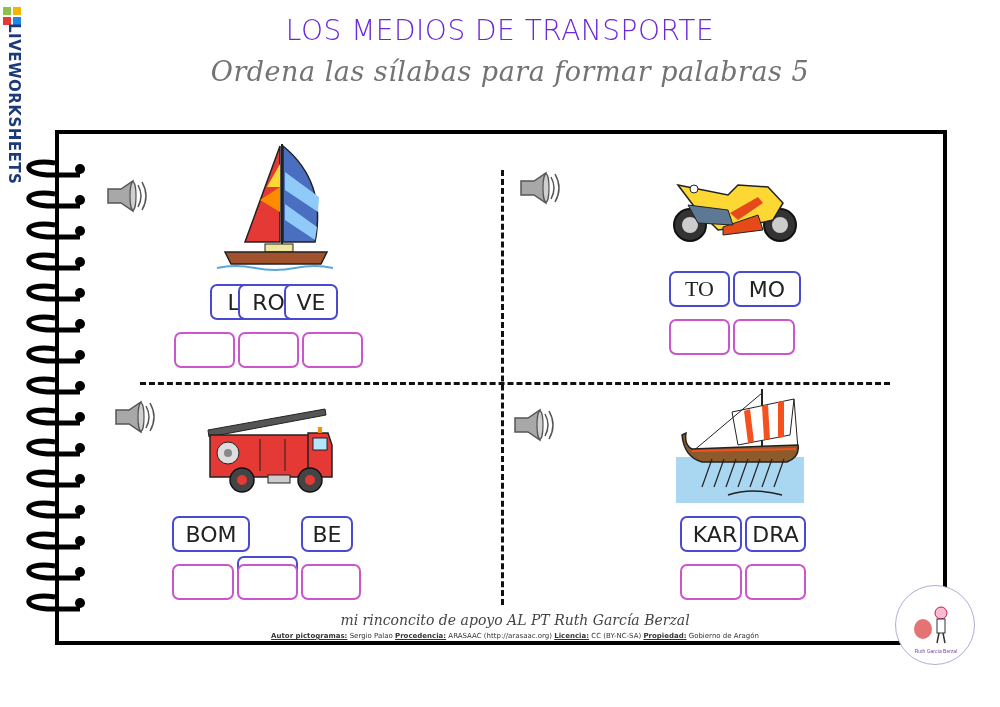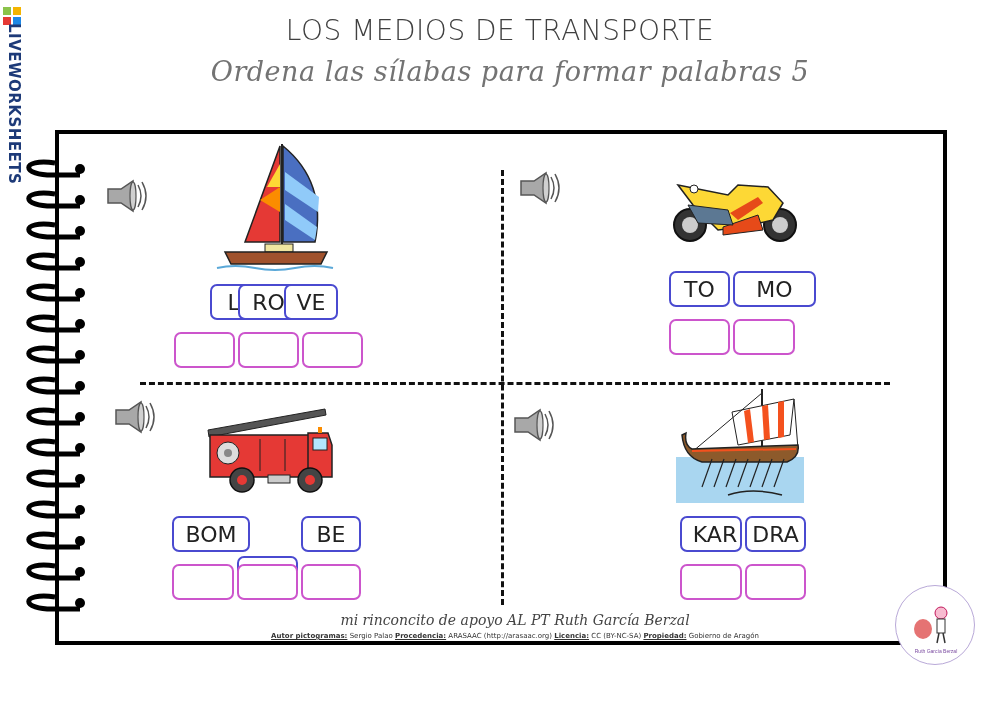--- a/index.html
+++ b/index.html
@@ -1,18 +1,18 @@
 <!DOCTYPE html>
 <html><head>
 <meta charset="utf-8">
 <style>
   html,body{margin:0;padding:0;background:#fff;}
   body{width:1000px;height:707px;position:relative;overflow:hidden;font-family:"Liberation Sans",sans-serif;}
   .abs{position:absolute;}
-  .title{left:0;width:1000px;top:14px;text-align:center;font-size:28px;color:#404040;letter-spacing:0.5px;font-family:"DejaVu Sans",sans-serif;font-weight:300;}
+  .title{left:0;width:1000px;top:14px;text-align:center;font-size:28px;color:#6d28d9;letter-spacing:0.5px;font-family:"DejaVu Sans",sans-serif;font-weight:300;}
   .subtitle{left:0;width:1000px;top:56px;text-align:center;font-size:27px;color:#737373;font-family:"DejaVu Serif",serif;font-style:italic;letter-spacing:0.5px;padding-left:10px;}
   .lw-logo{left:2px;top:6px;width:22px;height:200px;}
   .lw-text{position:absolute;left:-88px;top:108px;width:200px;transform:rotate(90deg);font-weight:bold;font-size:15px;color:#1d3a78;letter-spacing:0.5px;font-family:"DejaVu Sans",sans-serif;}
   .frame{left:55px;top:130px;width:892px;height:515px;border:4px solid #000;box-sizing:border-box;}
   .dash-h{left:140px;top:382px;width:750px;height:0;border-top:3px dashed #111;}
   .dash-v{left:501px;top:170px;width:0;height:435px;border-left:3px dashed #111;}
   .speaker{position:absolute;width:46px;height:42px;}
   .tile{position:absolute;height:36px;box-sizing:border-box;border:2px solid #4a4ad0;border-radius:7px;background:#fff;display:flex;align-items:center;justify-content:center;font-size:22px;color:#222;font-family:"DejaVu Sans",sans-serif;cursor:pointer;}
   .slot{position:absolute;height:36px;box-sizing:border-box;border:2px solid #cc55cc;border-radius:7px;background:#fff;}
   .credit1{left:0;width:1030px;top:612px;text-align:center;font-size:14px;color:#444;font-style:italic;font-family:"DejaVu Serif",serif;}
@@ -124,22 +124,22 @@
     <circle cx="22" cy="50" r="8" fill="#ccc"></circle>
     <circle cx="112" cy="50" r="16" fill="#333" stroke="#111" stroke-width="2"></circle>
     <circle cx="112" cy="50" r="8" fill="#ccc"></circle>
     <path d="M10 10 L60 20 L70 10 L100 12 L115 28 L105 45 L75 52 L50 55 L25 30 Z" fill="#fdd835" stroke="#222" stroke-width="1.5"></path>
     <path d="M62 38 L90 22 L95 28 L70 45 Z" fill="#e64a19"></path>
     <path d="M55 52 L90 40 L95 55 L55 60 Z" fill="#e64a19" stroke="#222" stroke-width="1"></path>
     <path d="M20 30 L60 35 L65 50 L30 48 Z" fill="#5c7893" stroke="#222" stroke-width="1"></path>
     <circle cx="26" cy="14" r="4" fill="#fff" stroke="#222" stroke-width="1"></circle>
   </svg>
 </div>
-<div class="tile" style="left:669px;top:271px;width:61px;">TO</div>
-<div class="tile" style="left:733px;top:271px;width:83px;">MO</div>
+<div class="tile" style="left:669px;top:271px;width:61px;font-family:Liberation Serif, serif;">TO</div>
+<div class="tile" style="left:733px;top:271px;width:68px;">MO</div>
 <div class="slot" style="left:669px;top:319px;width:61px;"></div>
 <div class="slot" style="left:733px;top:319px;width:62px;"></div>
 
 <div class="speaker" style="left:113px;top:396px;">
   <svg width="46" height="42" viewBox="0 0 46 42">
     <path d="M3 14 L16 14 L28 6 L28 36 L16 28 L3 28 Z" fill="#a8a8a8" stroke="#555" stroke-width="1.5"></path>
     <ellipse cx="28" cy="21" rx="3" ry="14" fill="#d0d0d0" stroke="#555" stroke-width="1.2"></ellipse>
     <path d="M33 10 Q39 21 33 32" fill="none" stroke="#555" stroke-width="1.5"></path>
     <path d="M37 7 Q45 21 37 35" fill="none" stroke="#555" stroke-width="1.5"></path>
   </svg>
@@ -157,21 +157,21 @@
     <line x1="85" y1="34" x2="85" y2="66" stroke="#222" stroke-width="1"></line>
     <rect x="68" y="70" width="22" height="8" fill="#ccc" stroke="#222" stroke-width="1"></rect>
     <circle cx="42" cy="75" r="12" fill="#444" stroke="#111" stroke-width="1.5"></circle>
     <circle cx="42" cy="75" r="5" fill="#e53935"></circle>
     <circle cx="110" cy="75" r="12" fill="#444" stroke="#111" stroke-width="1.5"></circle>
     <circle cx="110" cy="75" r="5" fill="#e53935"></circle>
   </svg>
 </div>
 <div class="tile" style="left:172px;top:516px;width:78px;">BOM</div>
 <div class="tile" style="left:237px;top:516px;width:61px;margin-top:40px;">ROS</div>
-<div class="tile" style="left:301px;top:516px;width:60px;">BE</div>
+<div class="tile" style="left:301px;top:516px;width:52px;">BE</div>
 <div class="slot" style="left:172px;top:564px;width:62px;"></div>
 <div class="slot" style="left:237px;top:564px;width:61px;"></div>
 <div class="slot" style="left:301px;top:564px;width:60px;"></div>
 
 <div class="speaker" style="left:512px;top:404px;">
   <svg width="46" height="42" viewBox="0 0 46 42">
     <path d="M3 14 L16 14 L28 6 L28 36 L16 28 L3 28 Z" fill="#a8a8a8" stroke="#555" stroke-width="1.5"></path>
     <ellipse cx="28" cy="21" rx="3" ry="14" fill="#d0d0d0" stroke="#555" stroke-width="1.2"></ellipse>
     <path d="M33 10 Q39 21 33 32" fill="none" stroke="#555" stroke-width="1.5"></path>
     <path d="M37 7 Q45 21 37 35" fill="none" stroke="#555" stroke-width="1.5"></path>

